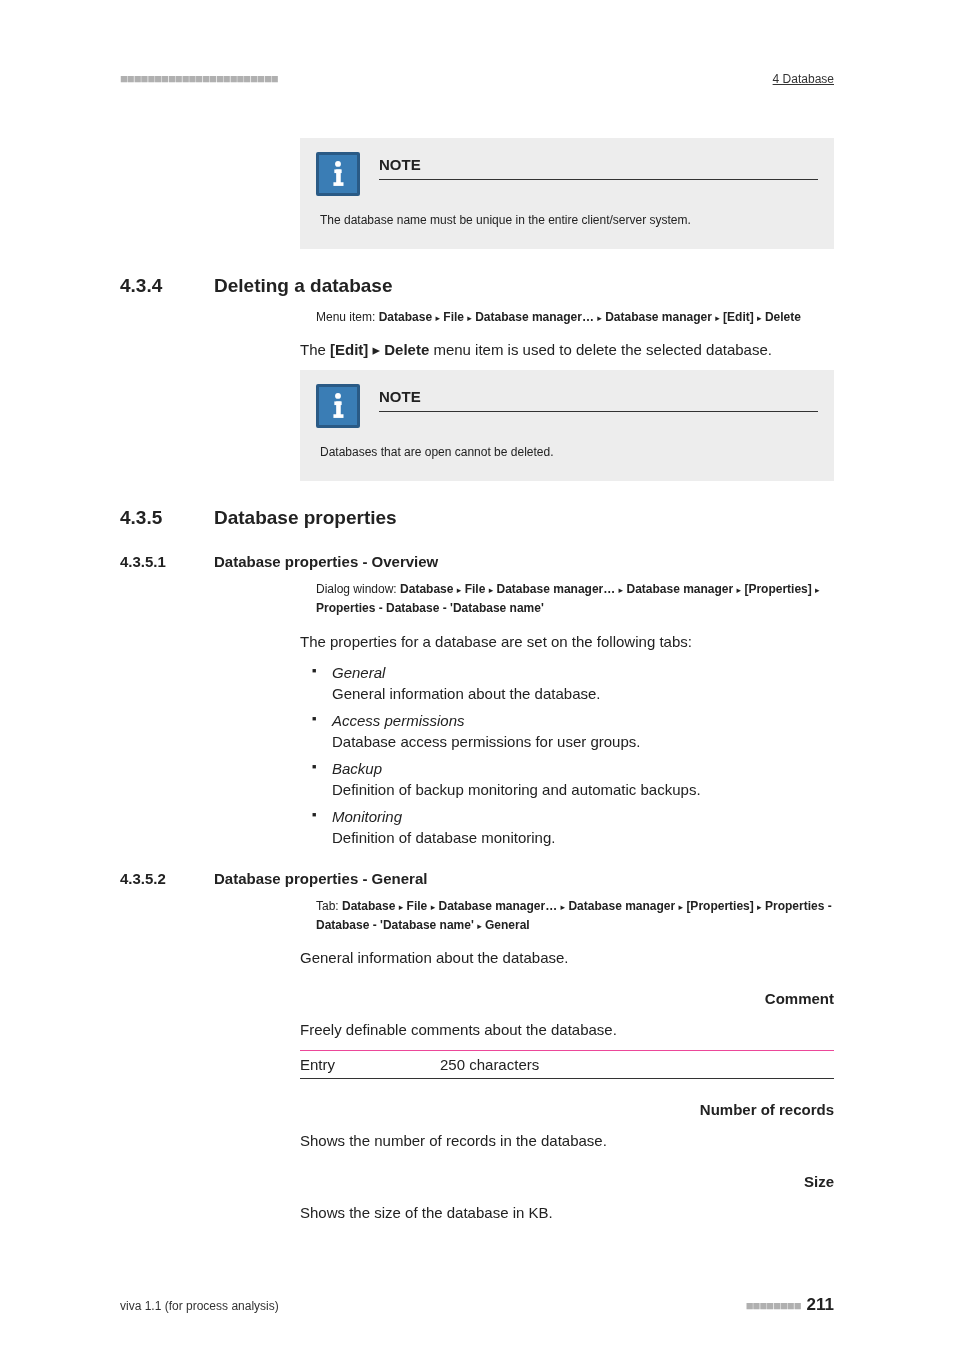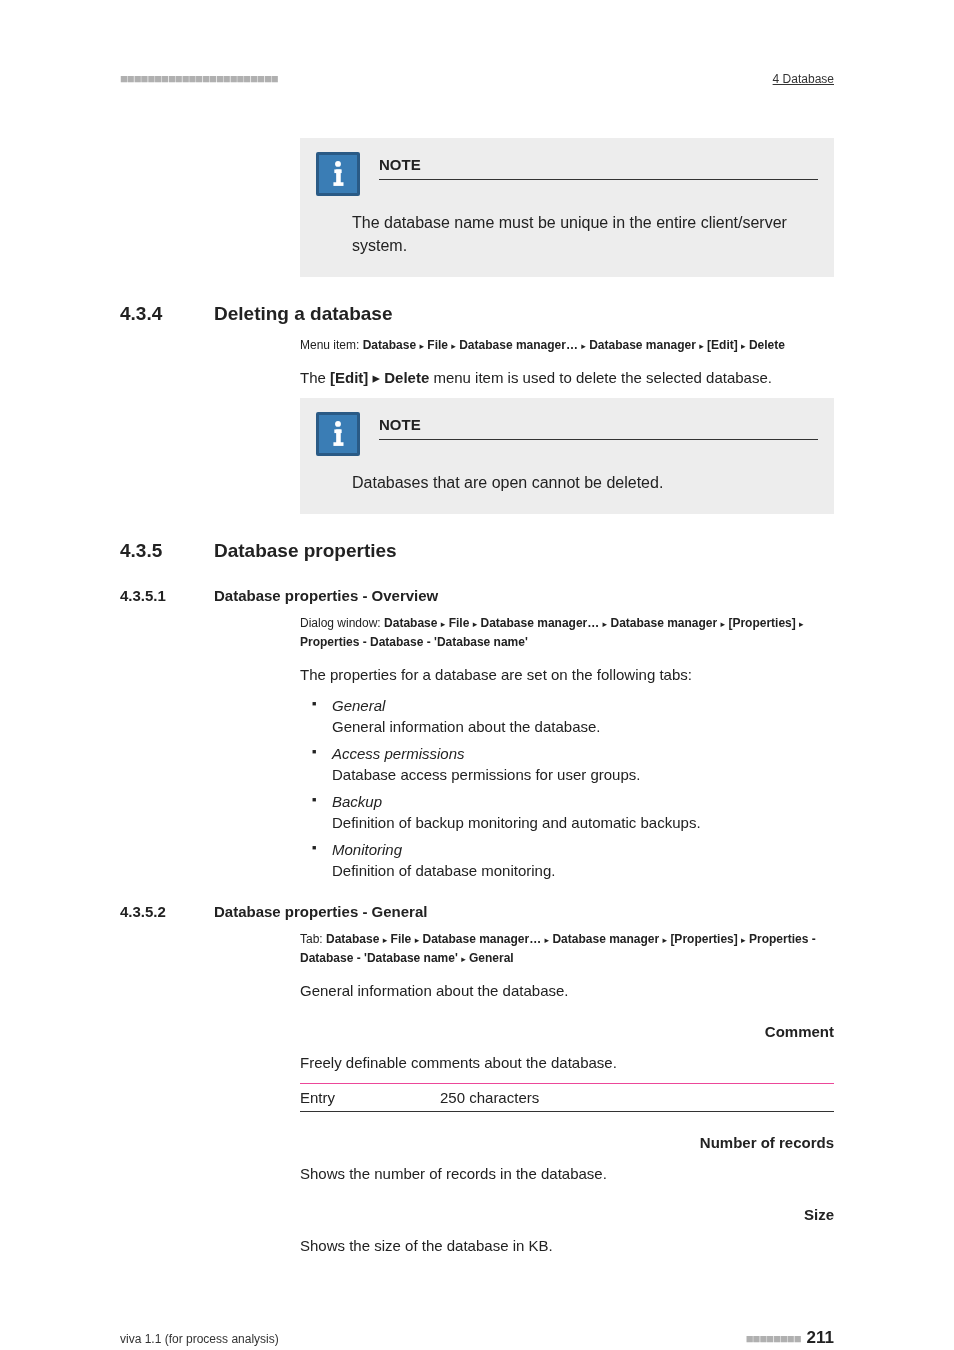--- a/index.html
+++ b/index.html
@@ -54,23 +54,22 @@
   .note-icon svg { width: 22px; height: 30px; }
   .note-heading {
     font-weight: bold;
     font-size: 15px;
     border-bottom: 1.5px solid #333;
     padding-bottom: 4px;
     flex: 1;
     margin-top: 2px;
   }
   .note-text {
-    font-size: 16px;
+    font-size: 12px;
     padding-left: 4px;
-    margin-left: 32px;
   }
   .section-row {
     display: flex;
     align-items: baseline;
     margin-top: 14px;
     margin-bottom: 6px;
   }
   .section-num {
     width: 94px;
     font-weight: bold;
@@ -93,21 +92,21 @@
   }
   .subsection-title {
     font-weight: bold;
     font-size: 15px;
   }
   .indent-block {
     margin-left: 180px;
   }
   .breadcrumb {
     font-size: 12px;
-    margin: 8px 0 12px 0;
+    margin: 8px 0 12px 16px;
     line-height: 1.6;
   }
   .breadcrumb b { font-weight: bold; }
   .tri { font-size: 9px; vertical-align: middle; }
   .body-text {
     font-size: 15px;
     margin: 10px 0;
   }
   ul.tabs-list {
     list-style: none;

